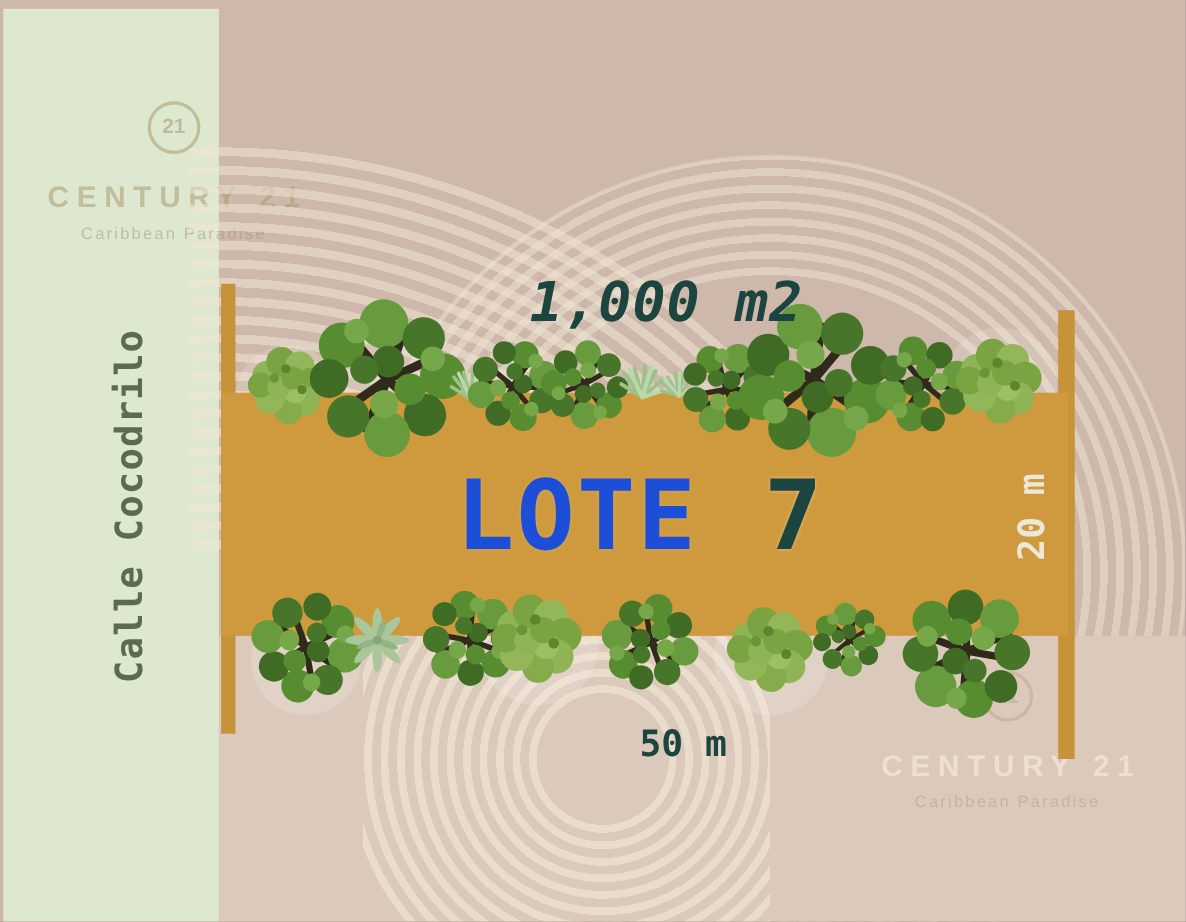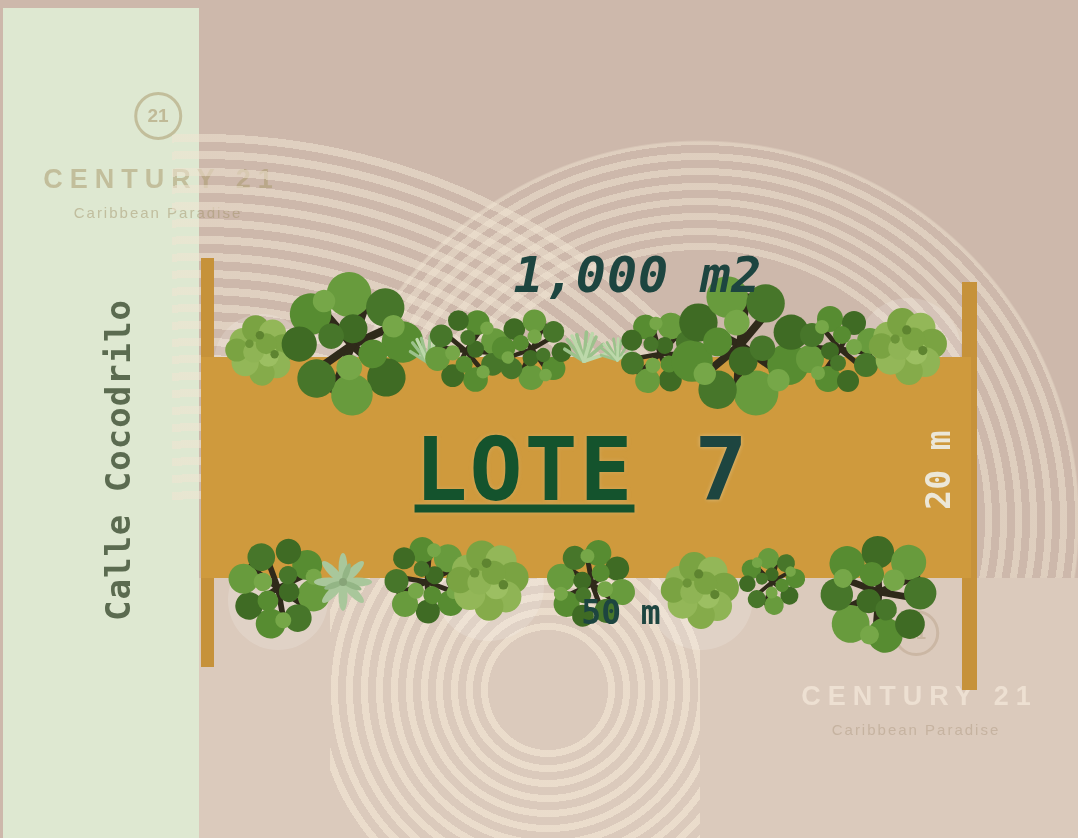--- a/index.html
+++ b/index.html
@@ -66,31 +66,31 @@
   
   .plan-svg{position:absolute; inset:0;}
   
   .lbl{position:absolute; pointer-events:none; white-space:nowrap;}
   .street-label{
     left:118px; top:460px; transform:translate(-50%,-50%) rotate(-90deg);
     font-size:34px; font-weight:bold; color:#5b6b50; letter-spacing:1px;
   }
   .area-label{
     left:606px; top:275px; transform:translate(-50%,-50%);
-    font-size:50px; font-weight:bold; font-style:italic; color:#1d4540; letter-spacing:1px;margin-left:32px;
+    font-size:50px; font-weight:bold; font-style:italic; color:#1d4540; letter-spacing:1px;
   }
   .lot-title{
     left:582px; top:469px; transform:translate(-50%,-50%);
     display:flex; align-items:center; gap:60px;
     font-size:88px; font-weight:bold; letter-spacing:2px;
   }
-  .lot-title .lot-name{color:#14532d; text-shadow:0 0 4px rgba(220,200,160,.35);text-decoration:underline;}
+  .lot-title .lot-name{color:#1d4ed8; text-shadow:0 0 4px rgba(220,200,160,.35);}
   .lot-title .lot-number{color:#1d4540; text-shadow:0 0 4px rgba(240,235,215,.45);}
   .width-label{
-    left:621px; top:612px; transform:translate(-50%,-50%);
+    left:621px; top:676px; transform:translate(-50%,-50%);
     font-size:33px; font-weight:bold; color:#1d4540;
   }
   .depth-label{
     left:938px; top:470px; transform:translate(-50%,-50%) rotate(-90deg);
     font-size:33px; font-weight:bold; color:#ece7d8;
   }
 </style>
 </head>
 <body>
 

